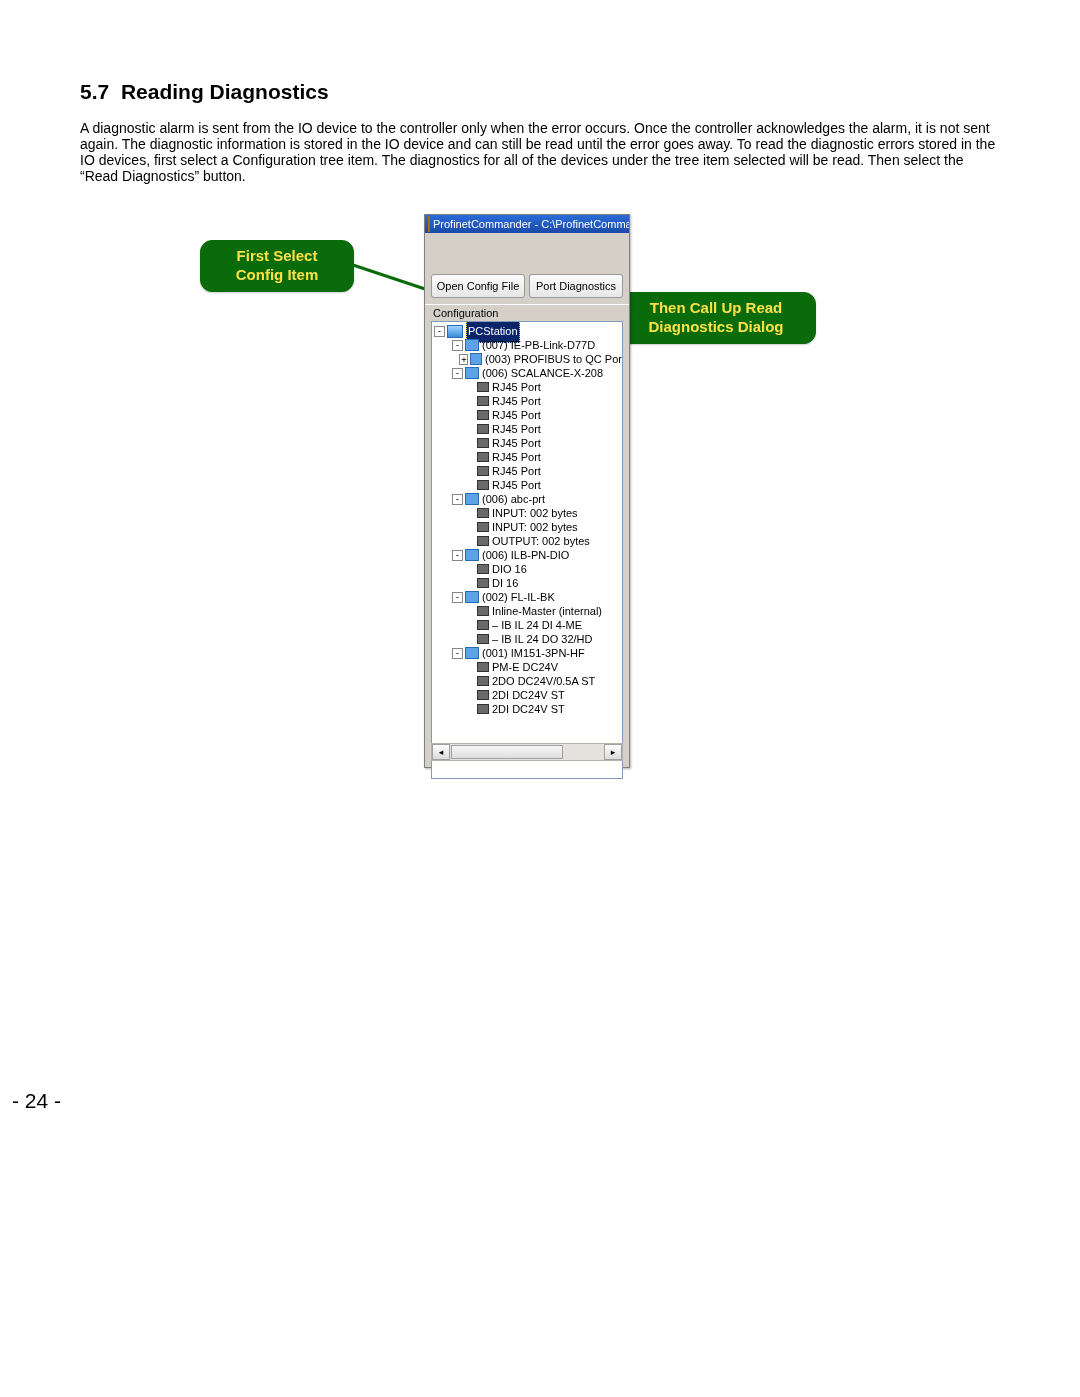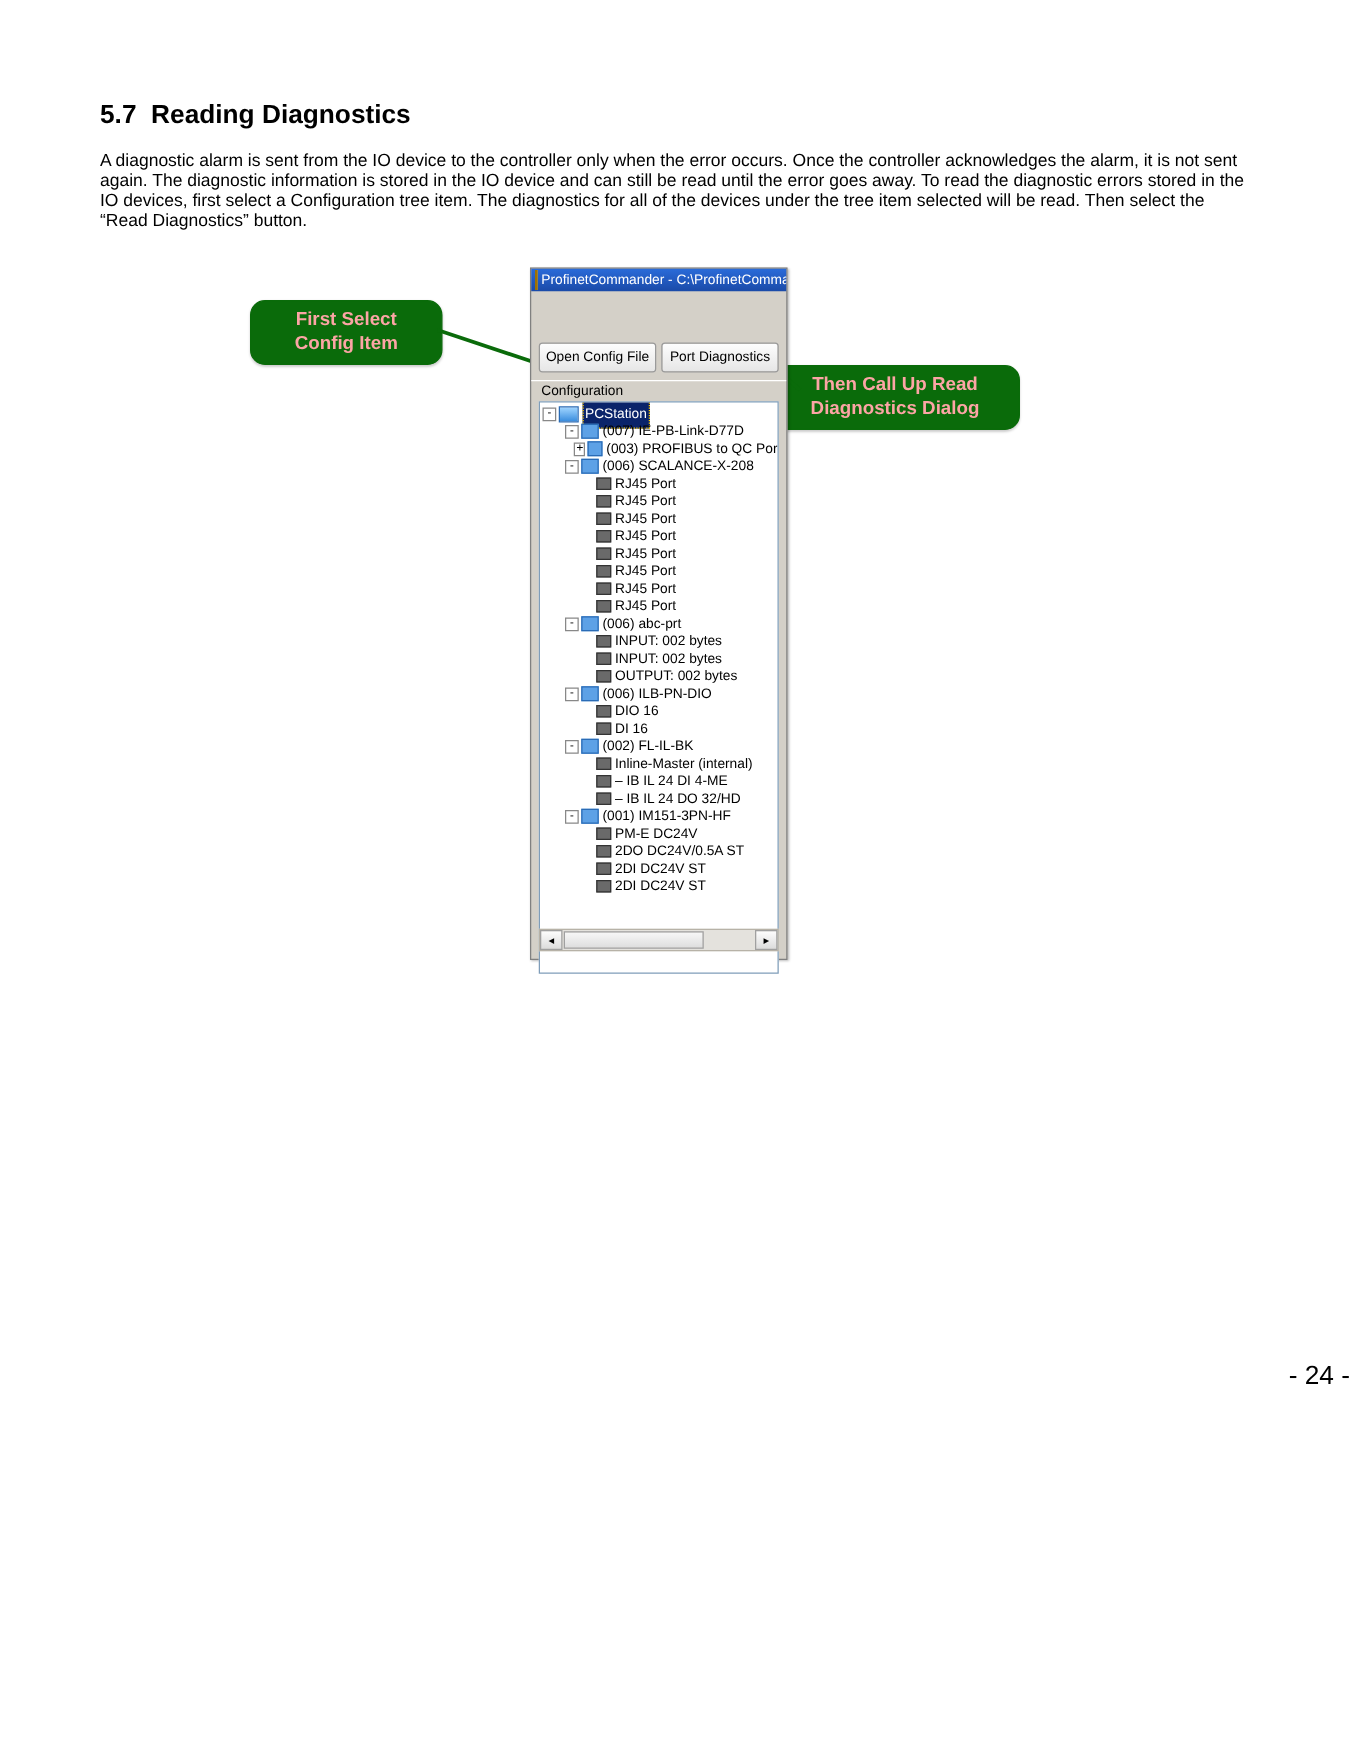--- a/index.html
+++ b/index.html
@@ -30,21 +30,21 @@
   .figure-area {
     position: relative;
     width: 640px;
     height: 560px;
     margin: 0 auto 0 auto;
   }
   
   .callout {
     position: absolute;
     background: #0a6b0a;
-    color: #fca5a5;
+    color: #fde047;
     font-size: 15px;
     font-weight: bold;
     text-align: center;
     border-radius: 12px;
     border: 1px solid #0a6b0a;
     padding: 6px 10px;
     line-height: 1.25;
     box-shadow: 0 1px 2px rgba(0,0,0,0.2);
     white-space: pre-line;
   }
@@ -175,21 +175,21 @@
     flex: 0 0 110px;
     margin: 1px;
     background: linear-gradient(#f7f7f7,#dedede);
     border: 1px solid #a0a0a0;
   }
   .hscroll .track { flex:1; }
   .page-number {
     position: absolute;
     bottom: 40px;
     left: 0; right: 0;
-    text-align: right;
+    text-align: left;
     font-size: 21px;
     padding-left: 12px;
   }
 </style>
 </head>
 <body>
 
 <div class="page">
 
   <h2 class="section-heading">

